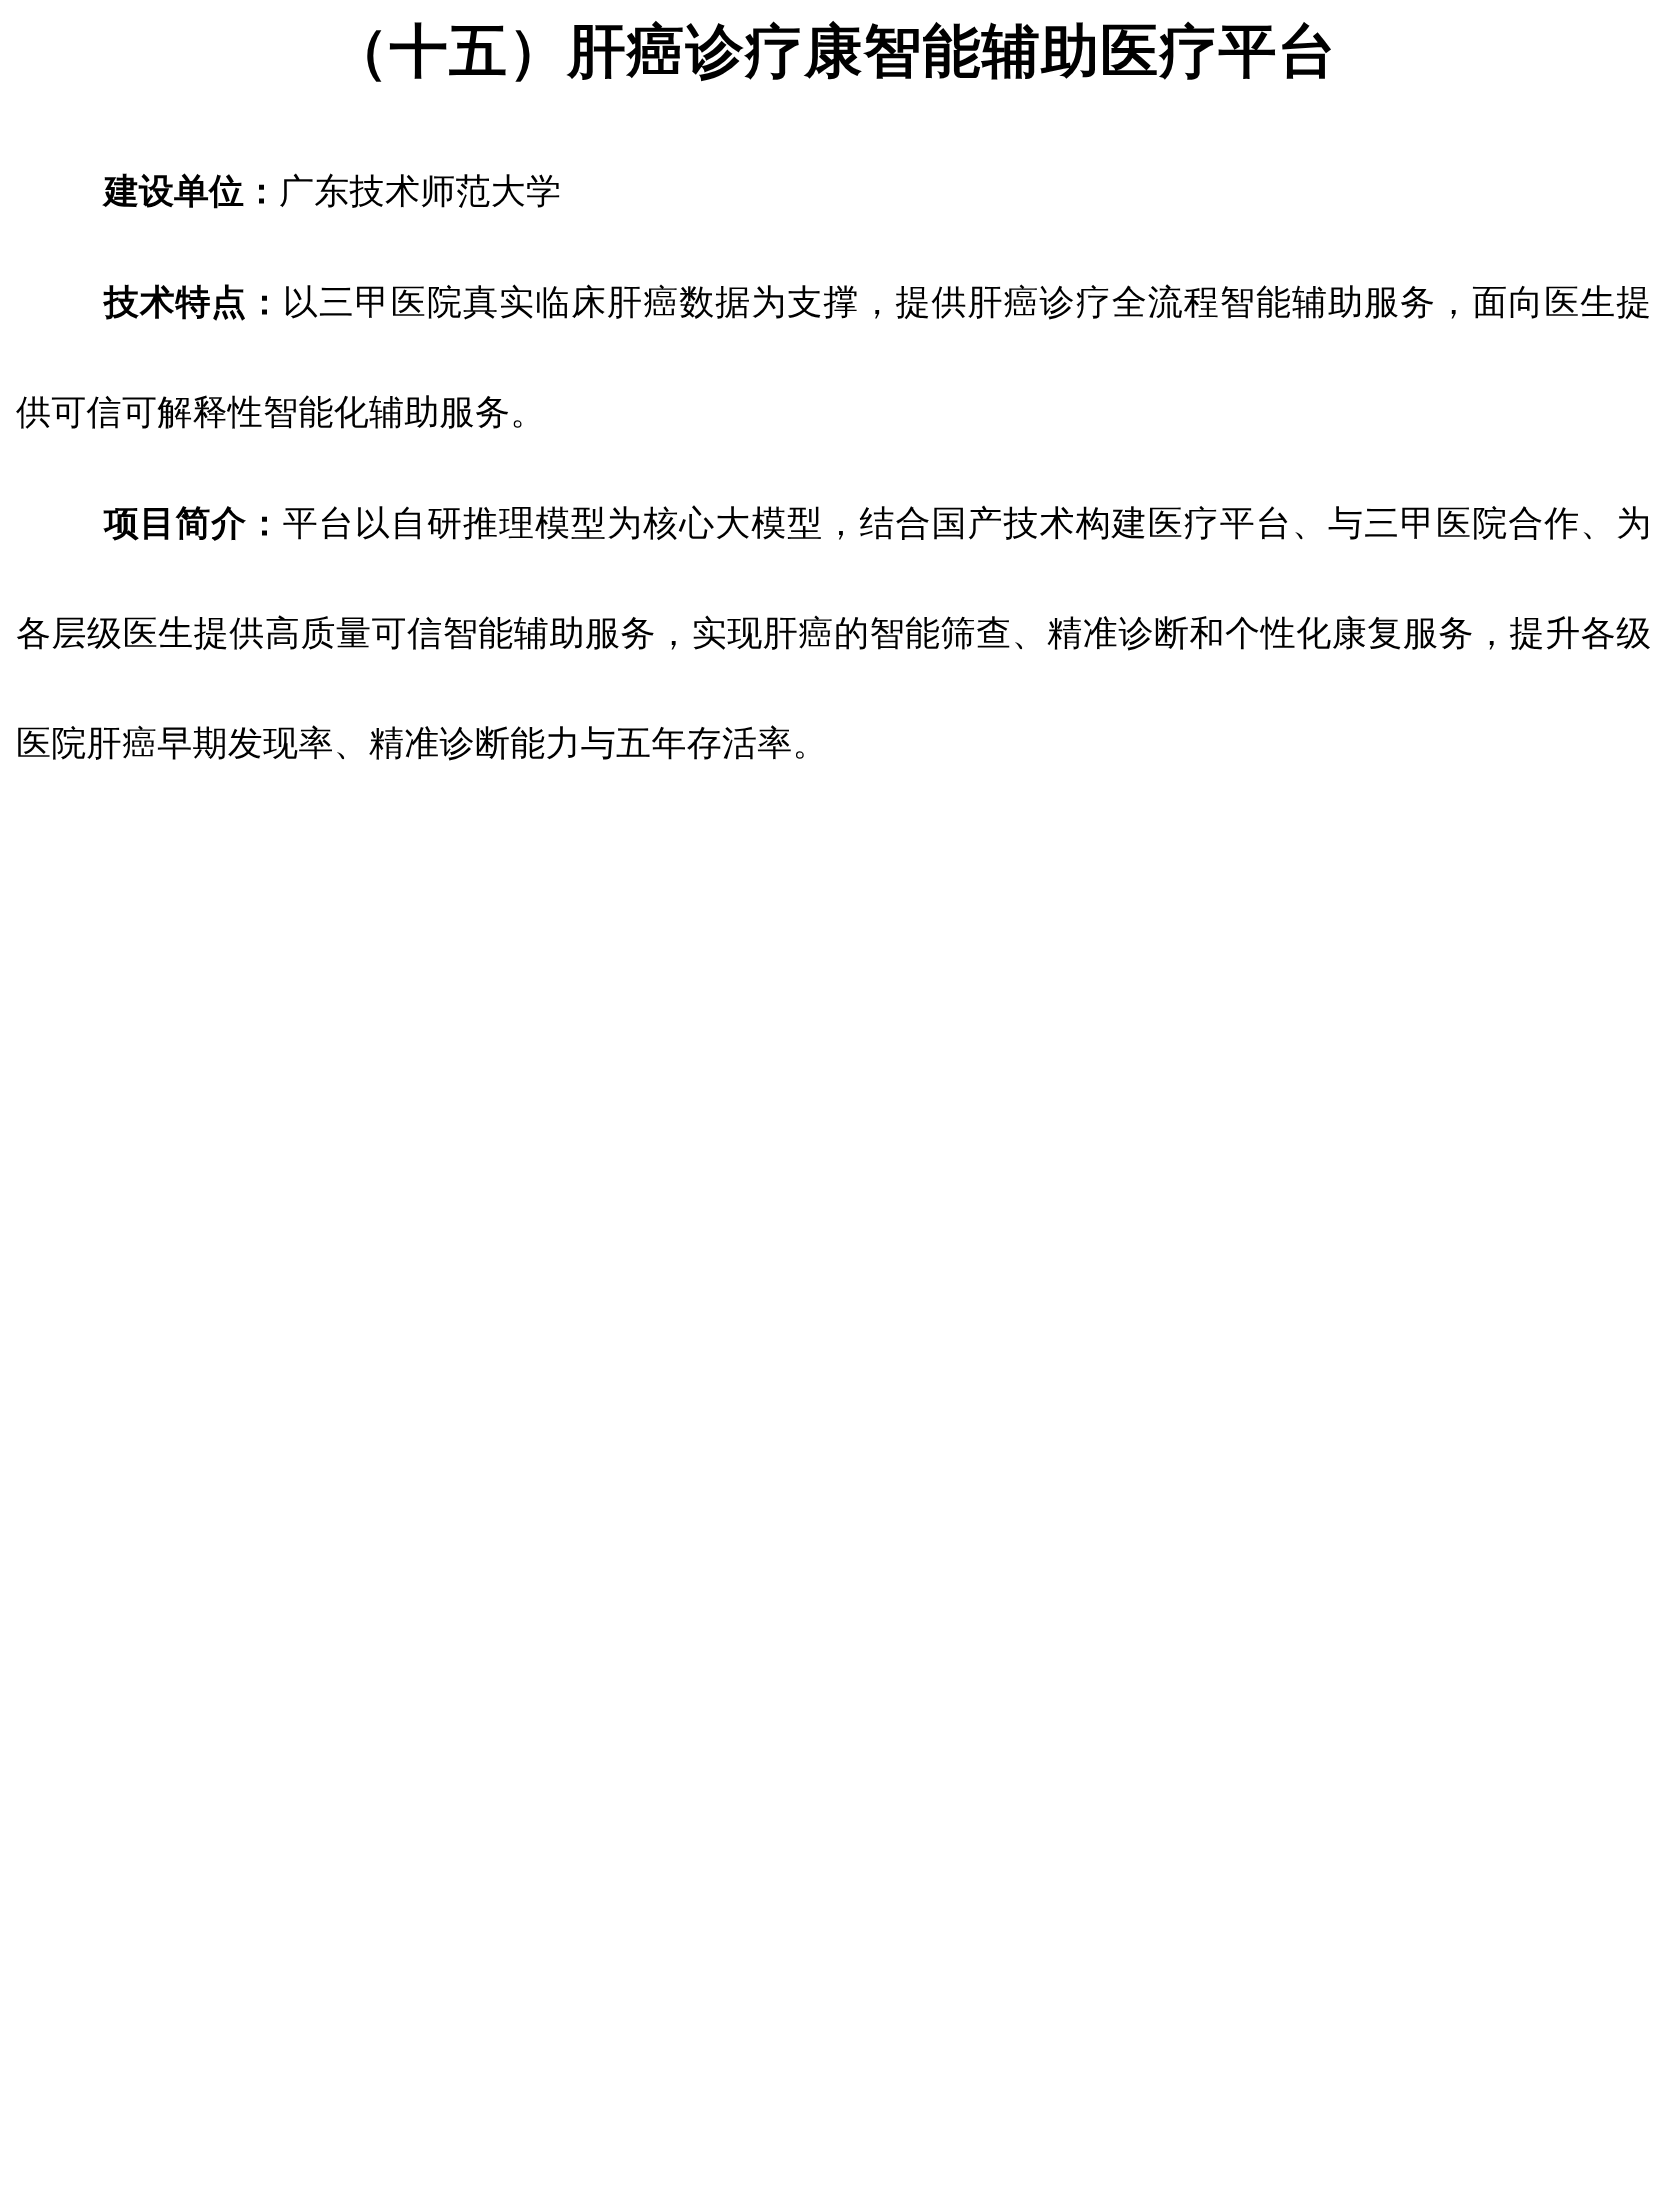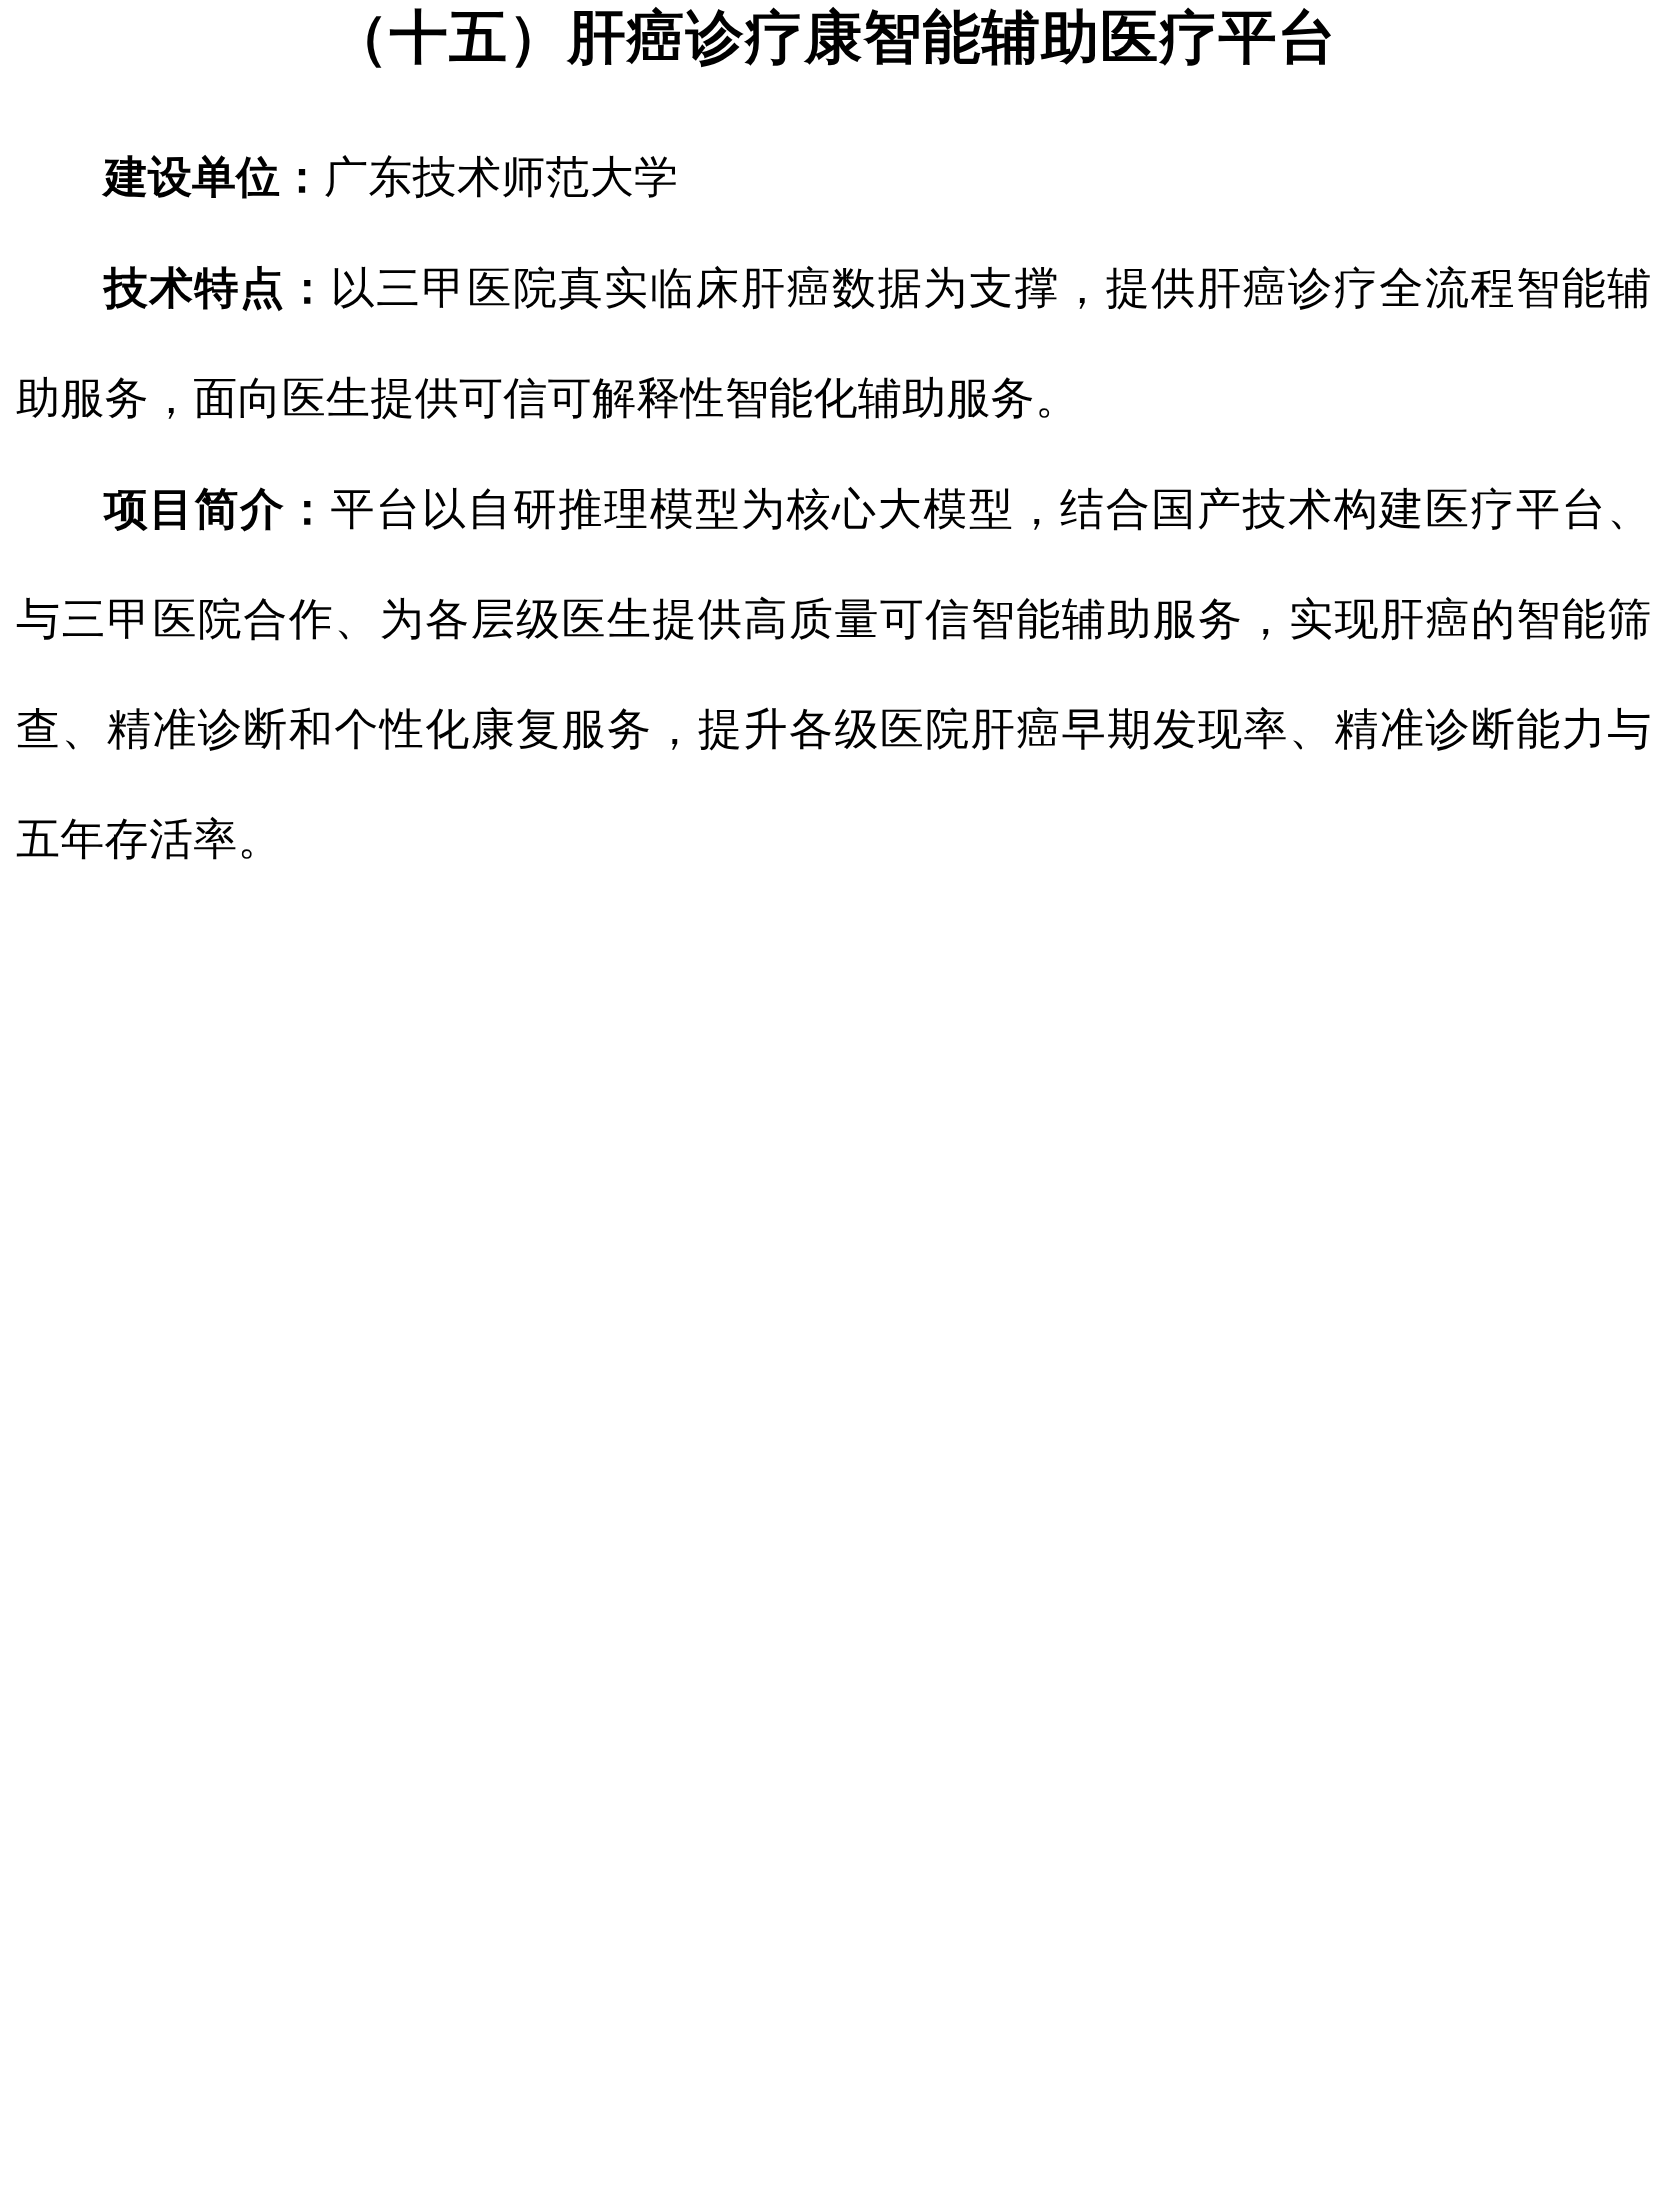--- a/index.html
+++ b/index.html
@@ -24,32 +24,32 @@
     padding: 0 17.4px 0 16px;
   }
 
   .doc-title {
     text-align: center;
     font-family: "DejaVu Sans", "Liberation Sans", sans-serif;
     font-weight: bold;
     font-size: 58px;
     line-height: 1.0;
     letter-spacing: 1.2px;
-    padding-top: 8px;
+    padding-top: 22px;
     margin: 0 0 0 0;
     white-space: nowrap;
   }
 
   .body-block {
     margin-top: 56px;
   }
 
   .para {
     font-family: "DejaVu Serif", "Liberation Serif", serif;
-    font-size: 44px;
+    font-size: 35px;
     line-height: 110px;
     text-align: justify;
     text-align-last: left;
     text-justify: inter-character;
     letter-spacing: 0.3px;
     margin: 0 0 1.2px 0;
     text-indent: 88px;
     word-break: break-all;
   }
 

